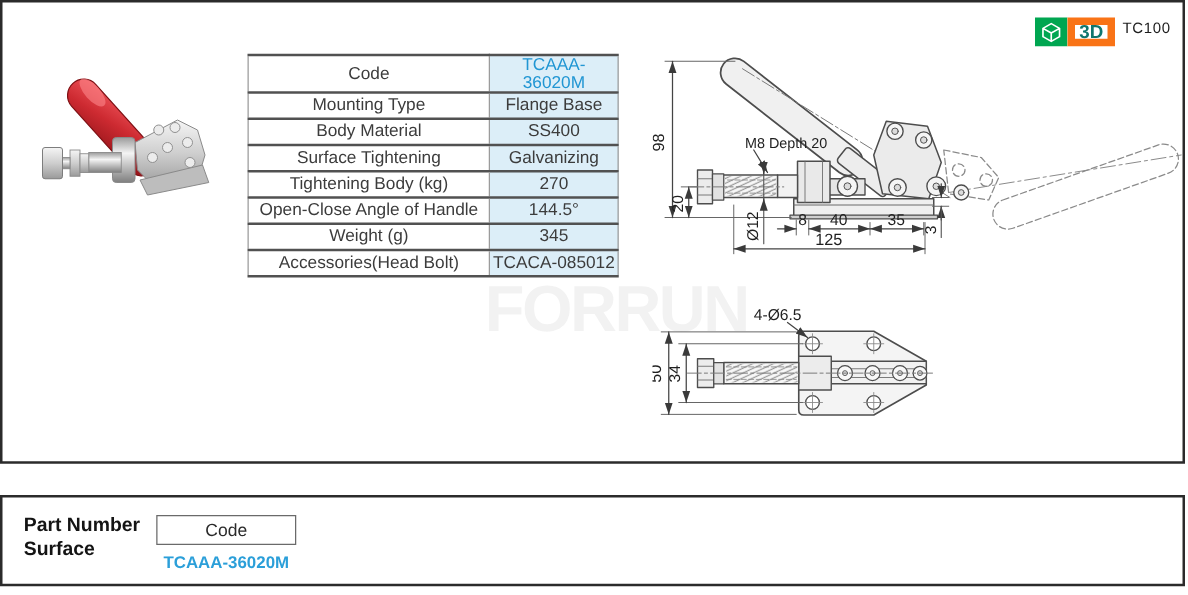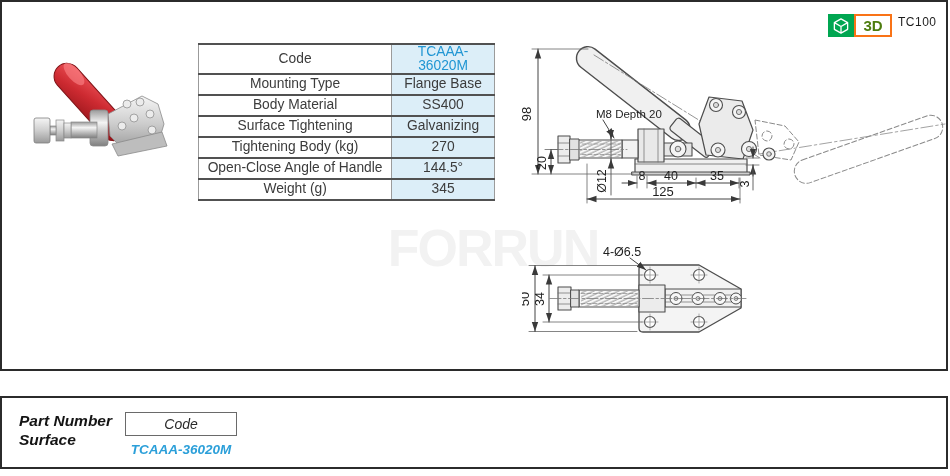--- a/index.html
+++ b/index.html
@@ -1,18 +1,18 @@
 <!DOCTYPE html>
 <html><head>
 <meta charset="utf-8">
 <style>
   * { margin:0; padding:0; box-sizing:border-box; }
   body { font-family:"Liberation Sans", sans-serif; background:#fff; width:950px; height:476px; position:relative; overflow:hidden; }
   .main-panel { position:absolute; left:0; top:0; width:948px; height:371px; border:2px solid #2b2b2b; background:#fff; }
-  .bottom-panel { position:absolute; left:0; top:396px; width:948px; height:73px; border:2px solid #2b2b2b; background:#fff;font-style:italic; }
+  .bottom-panel { position:absolute; left:0; top:396px; width:948px; height:73px; border:2px solid #2b2b2b; background:#fff; }
 
   
   .watermark { position:absolute; left:326px; top:198px; width:330px; height:96px; z-index:0;
     font-size:52px; font-weight:bold; letter-spacing:-2px; color:rgba(40,40,40,0.06); line-height:96px; text-align:center; }
 
   
   .photo-wrap { position:absolute; left:28px; top:50px; width:140px; height:108px; z-index:1; }
 
   
   .spec-table { position:absolute; left:196px; top:41px; width:297px; border-collapse:collapse; z-index:2; background:#fff;
@@ -24,22 +24,22 @@
   .spec-table td.lab { width:194px; }
   .spec-table td.code-val { color:#2196d3; }
 
   
   .drawings { position:absolute; left:520px; top:28px; z-index:1; }
   svg text { font-family:"Liberation Sans", sans-serif; fill:#1f1f1f; }
 
   
   .badge-row { position:absolute; left:826px; top:12px; display:flex; align-items:stretch; height:23px; z-index:3; }
   .badge-cube { width:26px; background:#00a651; display:flex; align-items:center; justify-content:center; }
-  .badge-3d { width:38px; background:#fff; border:2px solid #f97316; display:flex; align-items:center; justify-content:center;
-    color:#4d7c0f; font-weight:bold; font-size:15px; }
+  .badge-3d { width:38px; background:#fff; border:6px solid #f97316; display:flex; align-items:center; justify-content:center;
+    color:#0f766e; font-weight:bold; font-size:15px; }
   .model-code { position:absolute; left:896px; top:13px; font-size:12px; color:#1d1d1d; letter-spacing:0.5px; z-index:3; }
 
   
   .pn-title { position:absolute; left:17px; top:13px; font-size:15.5px; font-weight:bold; color:#141414; line-height:19px; }
   .pn-code-box { position:absolute; left:123px; top:14px; width:112px; height:24px; border:1.5px solid #6a6a6a;
     display:flex; align-items:center; justify-content:center; font-size:14px; color:#2a2a2a; background:#fff; }
   .pn-code-val { position:absolute; left:123px; top:44px; width:112px; text-align:center; font-size:13.5px;
     font-weight:600; color:#2b9fd9; }
 </style>
 </head>
@@ -117,20 +117,24 @@
           <td class="val">270</td>
         </tr>
       <tr>
           <td class="lab">Open-Close  Angle of Handle</td>
           <td class="val">144.5°</td>
         </tr>
       <tr>
           <td class="lab">Weight (g)</td>
           <td class="val">345</td>
         </tr>
+      <tr>
+          <td class="lab">Accessories(Head Bolt)</td>
+          <td class="val">TCACA-085012</td>
+        </tr>
     </tbody>
   </table>
 
   <div class="drawings">
     <svg width="430" height="315" viewBox="520 28 430 315">
       <defs>
         <marker id="arr" viewBox="0 0 10 8" markerWidth="10" markerHeight="8" refX="9.5" refY="4" orient="auto-start-reverse">
           <path d="M0,0.8 L9.5,4 L0,7.2 Z" fill="#3a3a3a"></path>
         </marker>
         <pattern id="th" patternUnits="userSpaceOnUse" width="3.5" height="8" patternTransform="rotate(65)">

